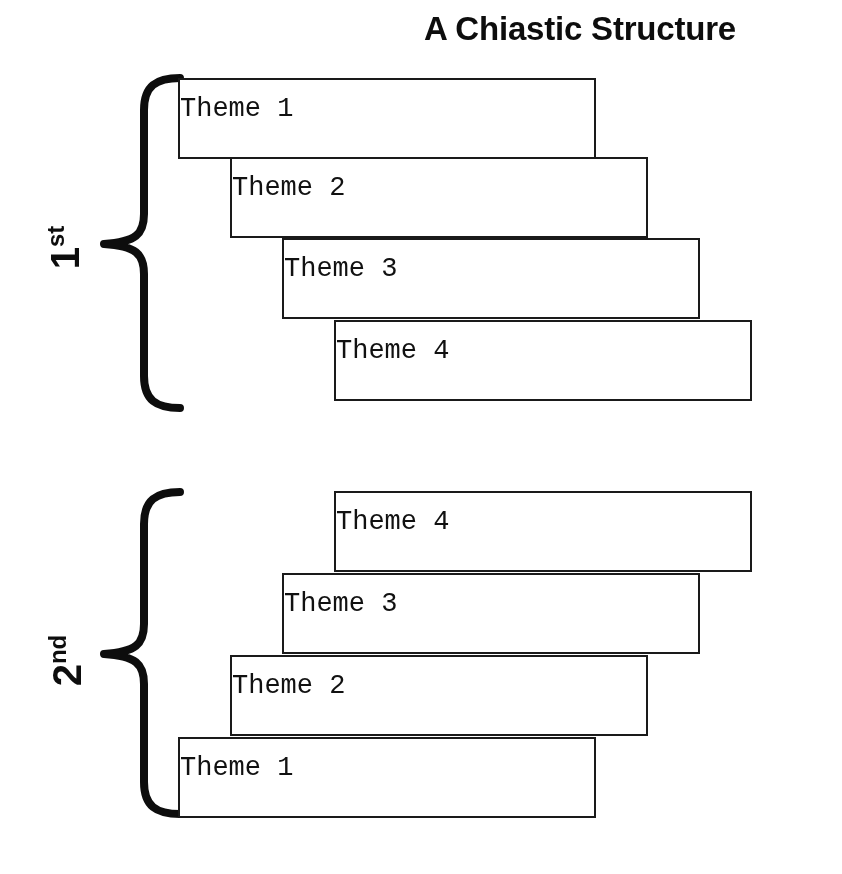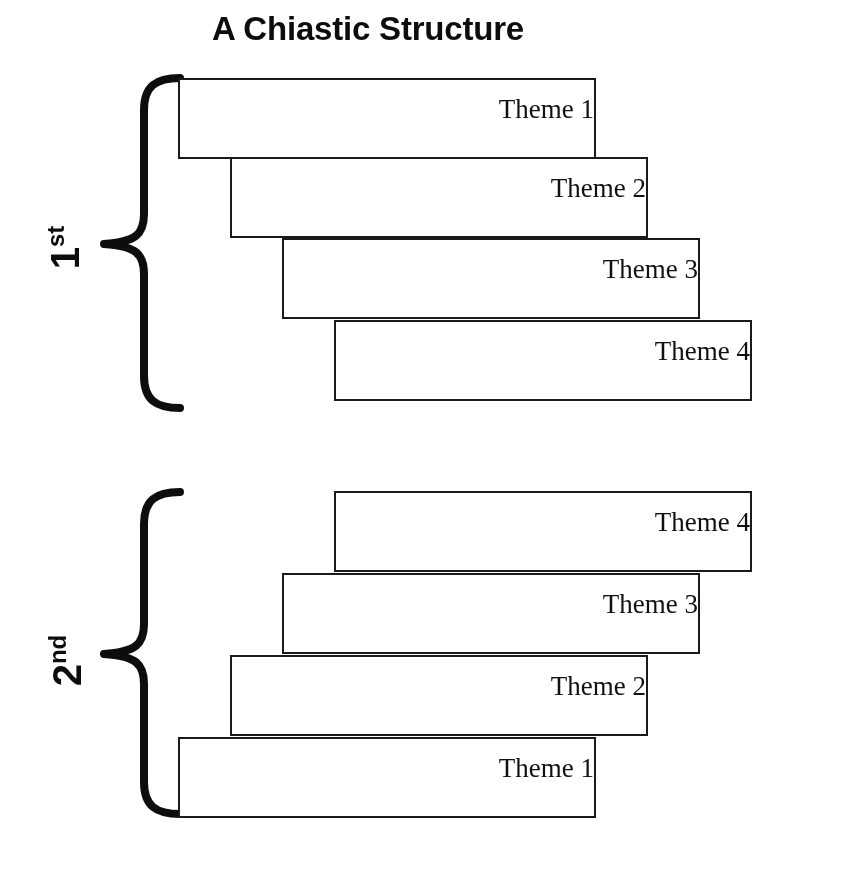--- a/index.html
+++ b/index.html
@@ -13,41 +13,41 @@
     height: 874px;
     background: #ffffff;
     overflow: hidden;
     font-family: "Liberation Sans", sans-serif;
   }
   #title {
     position: absolute;
     left: 0;
     top: 10px;
     width: 736px;
-    text-align: center;
+    text-align: right;
     font-family: "Liberation Sans", sans-serif;
     font-weight: bold;
     font-size: 33px;
     color: #0d0d0d;
     letter-spacing: -0.2px;
     white-space: nowrap;
   }
   .chias-box {
     position: absolute;
     box-sizing: border-box;
     border: 2px solid #1a1a1a;
     background: #ffffff;
   }
   .chias-label {
     position: absolute;
     left: 0;
     width: 100%;
     top: 14px;
-    text-align: right;
-    font-family: Liberation Serif, serif;
+    text-align: left;
+    font-family: Liberation Mono, monospace;
     font-size: 27px;
     line-height: 30px;
     color: #111111;
     white-space: nowrap;
   }
   .brace-wrap {
     position: absolute;
   }
   .brace-wrap svg {
     display: block;

